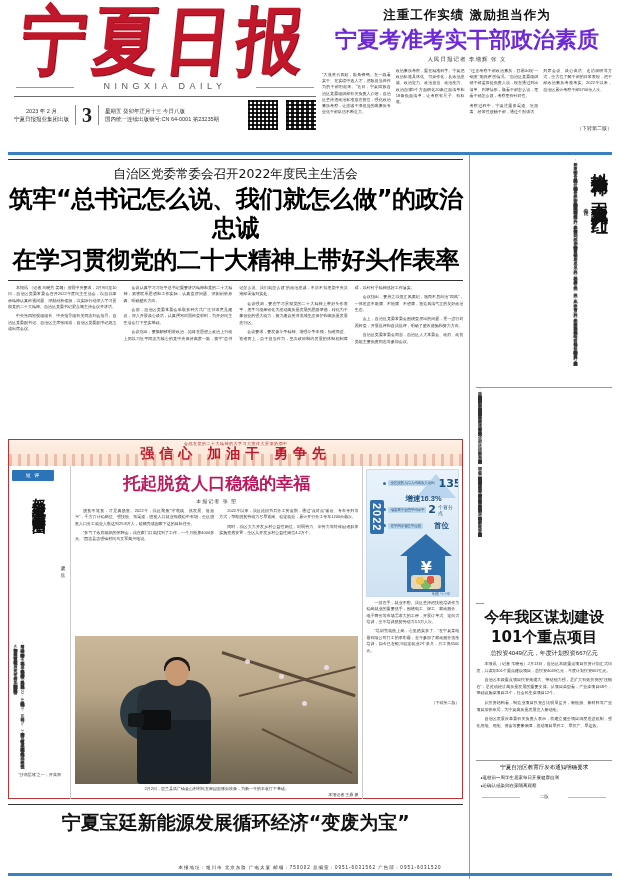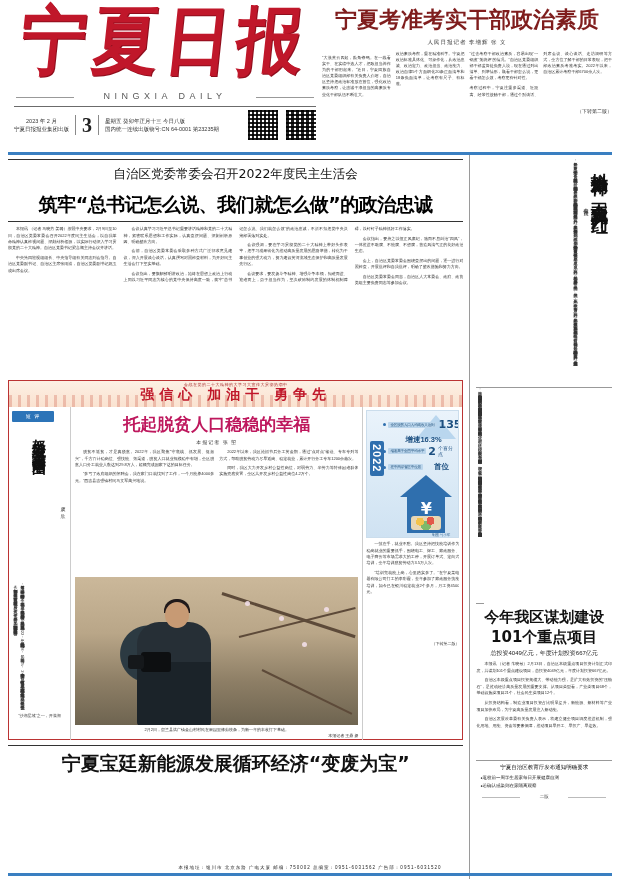--- a/index.html
+++ b/index.html
@@ -27,21 +27,21 @@
     text-align:center;
     white-space:nowrap;
     transform:skewX(-6deg) scaleY(1.12);
     text-shadow:1px 1px 0 #8f0e1d;
   }
   .mast-pinyin {
     text-align:center;
     font-size:9px;
     letter-spacing:4.5px;
     color:#5a5a5a;
-    margin-top:16px;
+    margin-top:6px;
     padding-bottom:2px;
     position:relative;
   }
   .mast-pinyin:before, .mast-pinyin:after {
     content:""; position:absolute; top:50%; width:58px; height:1px; background:#999;
   }
   .mast-pinyin:before { left:6px; }
   .mast-pinyin:after { right:6px; }
   .mast-rule { height:1px; background:#6b6b6b; margin:3px 4px 0 4px; }
   .mast-info { display:flex; align-items:center; gap:6px; padding:3px 4px 0 4px; font-size:5.5px; color:#333; }
@@ -57,41 +57,41 @@
   .qr2 { width:30px; height:30px;
     background:
       repeating-linear-gradient(0deg,#222 0 2px,#fff 2px 4px),
       repeating-linear-gradient(90deg,#222 0 3px,#fff 3px 5px);
     background-blend-mode:multiply; }
 
   
   .mast-right { position:absolute; right:8px; top:6px; width:290px; text-align:center; }
   .tr-kicker { font-size:12.5px; color:#111; font-weight:bold; letter-spacing:1px; line-height:1.4;
     font-family:"DejaVu Sans",sans-serif; }
-  .tr-head { font-size:22px; font-weight:bold; color:#7f1d1d; letter-spacing:0px; line-height:1.25; margin-top:2px;
-    font-family:Liberation Mono, monospace; }
+  .tr-head { font-size:22px; font-weight:bold; color:#6d28d9; letter-spacing:0px; line-height:1.25; margin-top:2px;
+    font-family:Liberation Serif, serif; }
   .tr-byline { font-size:5.5px; color:#333; margin-top:3px; letter-spacing:1px; }
   .tr-body { margin-top:5px; column-count:4; column-gap:5px; font-size:4px; line-height:1.55;
     color:#333; text-align:justify; height:56px; overflow:hidden; }
   .tr-end { font-size:5px; text-align:right; color:#333; margin-top:1px; }
 
   .blue-bar { height:3px; background:#3a7fc1; margin:2px 8px 0 8px; }
 
   
   .body-wrap { display:flex; padding:0 8px; gap:0; height:724px; }
   .col-main { width:460px; }
   .col-side { width:144px; border-left:1px solid #9a9a9a; padding-left:6px; margin-left:6px; }
 
   
   .lead { padding-top:4px; }
   .lead-rule-top { height:1px; background:#333; }
   .lead-kicker { text-align:center; font-size:12.5px; color:#111; margin-top:6px; font-weight:normal;
     font-family:"DejaVu Sans",sans-serif; }
-  .lead-h1 { text-align:center; font-size:19px; font-weight:bold; line-height:1.22; color:#000;
-    margin-top:10px; font-family:"DejaVu Sans",sans-serif; letter-spacing:-0.5px; }
+  .lead-h1 { text-align:center; font-size:24px; font-weight:bold; line-height:1.22; color:#000;
+    margin-top:2px; font-family:"DejaVu Sans",sans-serif; letter-spacing:-0.5px; }
   .lead-sub { text-align:center; font-size:11px; color:#111; margin-top:3px; font-family:"DejaVu Sans",sans-serif; }
   .lead-rule-bot { height:1px; background:#333; margin-top:5px; }
 
   .lead-body { column-count:4; column-gap:7px; font-size:4px; line-height:1.6; color:#333;
     text-align:justify; margin-top:4px; height:148px; overflow:hidden; }
   .lead-body p { margin:0 0 3px 0; text-indent:8px; }
 
   
   .feature { margin-top:6px; border:1px solid #b33; position:relative; height:360px; }
   .feat-banner { position:relative; height:26px; overflow:hidden;
@@ -242,20 +242,21 @@
         <div class="mi-right">
           <div>星期五 癸卯年正月十三 今日八版</div>
           <div>国内统一连续出版物号:CN 64-0001 第23235期</div>
         </div>
         <div class="qr"></div>
         <div class="qr2"></div>
       </div>
     </div>
 
     <div class="mast-right">
+      <div class="tr-kicker">注重工作实绩 激励担当作为</div>
       <div class="tr-head">宁夏考准考实干部政治素质</div>
       <div class="tr-byline">人民日报记者 李增辉 张 文</div>
       <div class="tr-body">
         <p>“大漠黄云四起，鼓角铮鸣。在一线看实干、在实绩中选人才，把敢担当善作为的干部用起来。”近日，宁夏回族自治区党委组织部有关负责人介绍，自治区坚持把政治标准放在首位，强化政治素质考察，让忠诚干净担当的高素质专业化干部队伍不断壮大。</p>
         <p>政治素质考察，重在精准科学。宁夏把政治标准具体化、可操作化，从政治忠诚、政治定力、政治担当、政治能力、政治自律5个方面细化20条正面清单和18条负面清单，让考察有尺子、有标准。</p>
         <p>“过去考察干部政治素质，容易出现‘一锅煮’‘笼统评’的情况。”自治区党委组织部干部监督处负责人说，现在通过列出清单、列举情形，既看干部怎么说，更看干部怎么做，考察更有针对性。</p>
         <p>考察过程中，宁夏注重多渠道、近距离、经常性接触干部，通过个别谈话、列席会议、谈心谈话、走访调研等方式，全方位了解干部的日常表现，把干部政治素质考准考实。2022年以来，自治区累计考察干部6700余人次。</p>
       </div>
       <div class="tr-end">（下转第二版）</div>
     </div>
@@ -264,20 +265,21 @@
   <div class="blue-bar"></div>
 
   <div class="body-wrap">
 
     <div class="col-main">
 
       <div class="lead">
         <div class="lead-rule-top"></div>
         <div class="lead-kicker">自治区党委常委会召开2022年度民主生活会</div>
         <div class="lead-h1">筑牢“总书记怎么说、我们就怎么做”的政治忠诚</div>
+        <div class="lead-h1">在学习贯彻党的二十大精神上带好头作表率</div>
         <div class="lead-rule-bot"></div>
         <div class="lead-body">
           <p>本报讯 （记者 马晓芳 姜璐）按照中央要求，2月9日至10日，自治区党委常委会召开2022年度民主生活会，以自我革命精神认真检视问题、深刻剖析根源，以实际行动深入学习贯彻党的二十大精神。自治区党委书记梁言顺主持会议并讲话。</p>
           <p>中央第四巡视组组长、中央指导组有关同志到会指导。自治区党委副书记、自治区主席张雨浦，自治区党委副书记姚玉成出席会议。</p>
           <p>会议认真学习习近平总书记重要讲话精神和党的二十大精神，紧密联系思想和工作实际，认真查摆问题、深刻剖析原因、明确整改方向。</p>
           <p>会前，自治区党委常委会采取多种方式广泛征求意见建议，深入开展谈心谈话，认真撰写对照检查材料，为开好民主生活会打下坚实基础。</p>
           <p>会议指出，要旗帜鲜明讲政治，始终在思想上政治上行动上同以习近平同志为核心的党中央保持高度一致，筑牢“总书记怎么说、我们就怎么做”的政治忠诚，不折不扣把党中央决策部署落到实处。</p>
           <p>会议强调，要在学习贯彻党的二十大精神上带好头作表率，把学习成果转化为推动高质量发展的思路举措，转化为干事创业的强大动力，努力建设黄河流域生态保护和高质量发展先行区。</p>
           <p>会议要求，要发扬斗争精神、增强斗争本领，知难而进、迎难而上，勇于担当作为，坚决破除制约发展的体制机制障碍，以钉钉子精神抓好工作落实。</p>
           <p>会议指出，要持之以恒正风肃纪，驰而不息纠治“四风”，一体推进不敢腐、不能腐、不想腐，营造风清气正的良好政治生态。</p>

